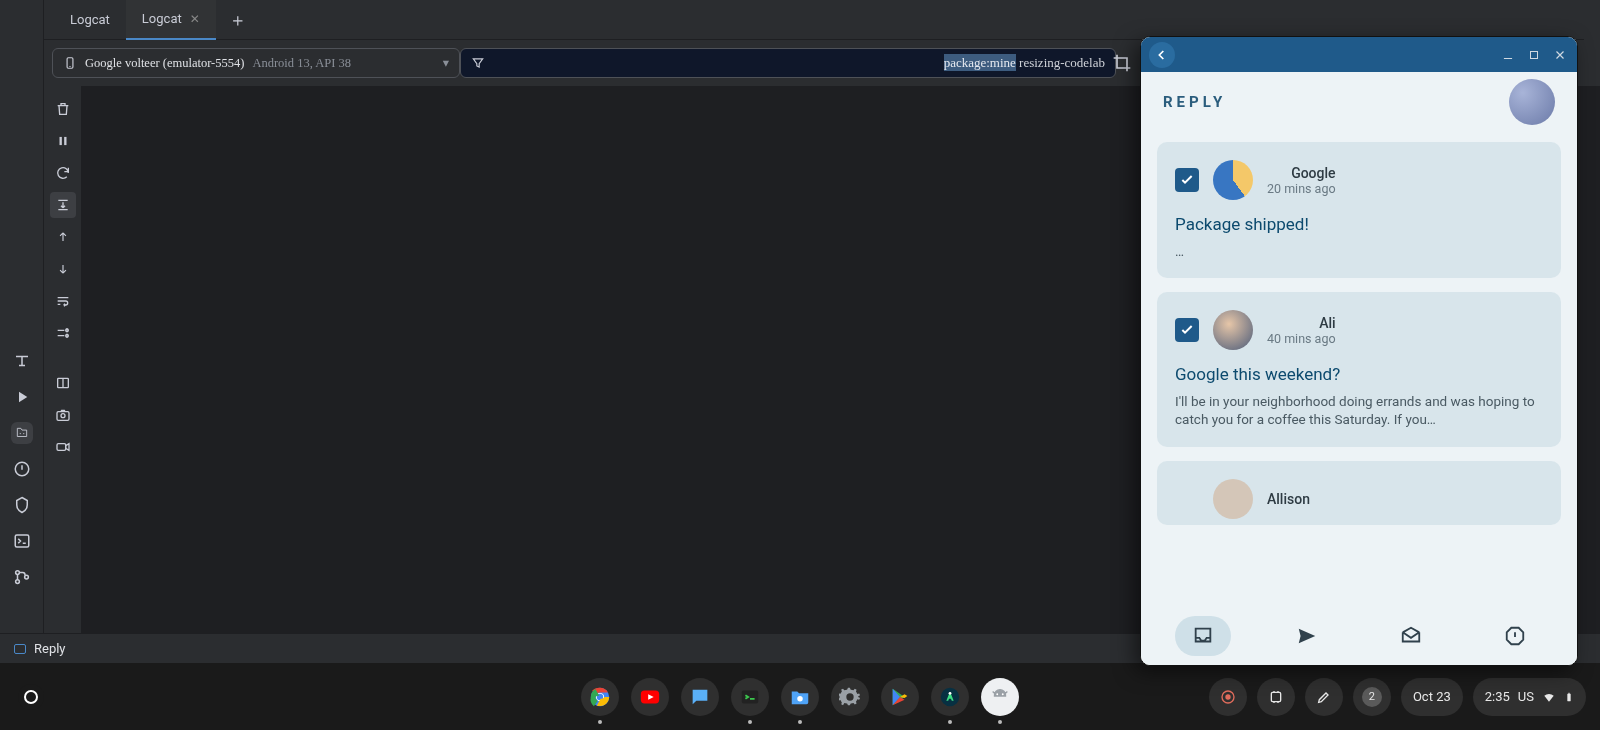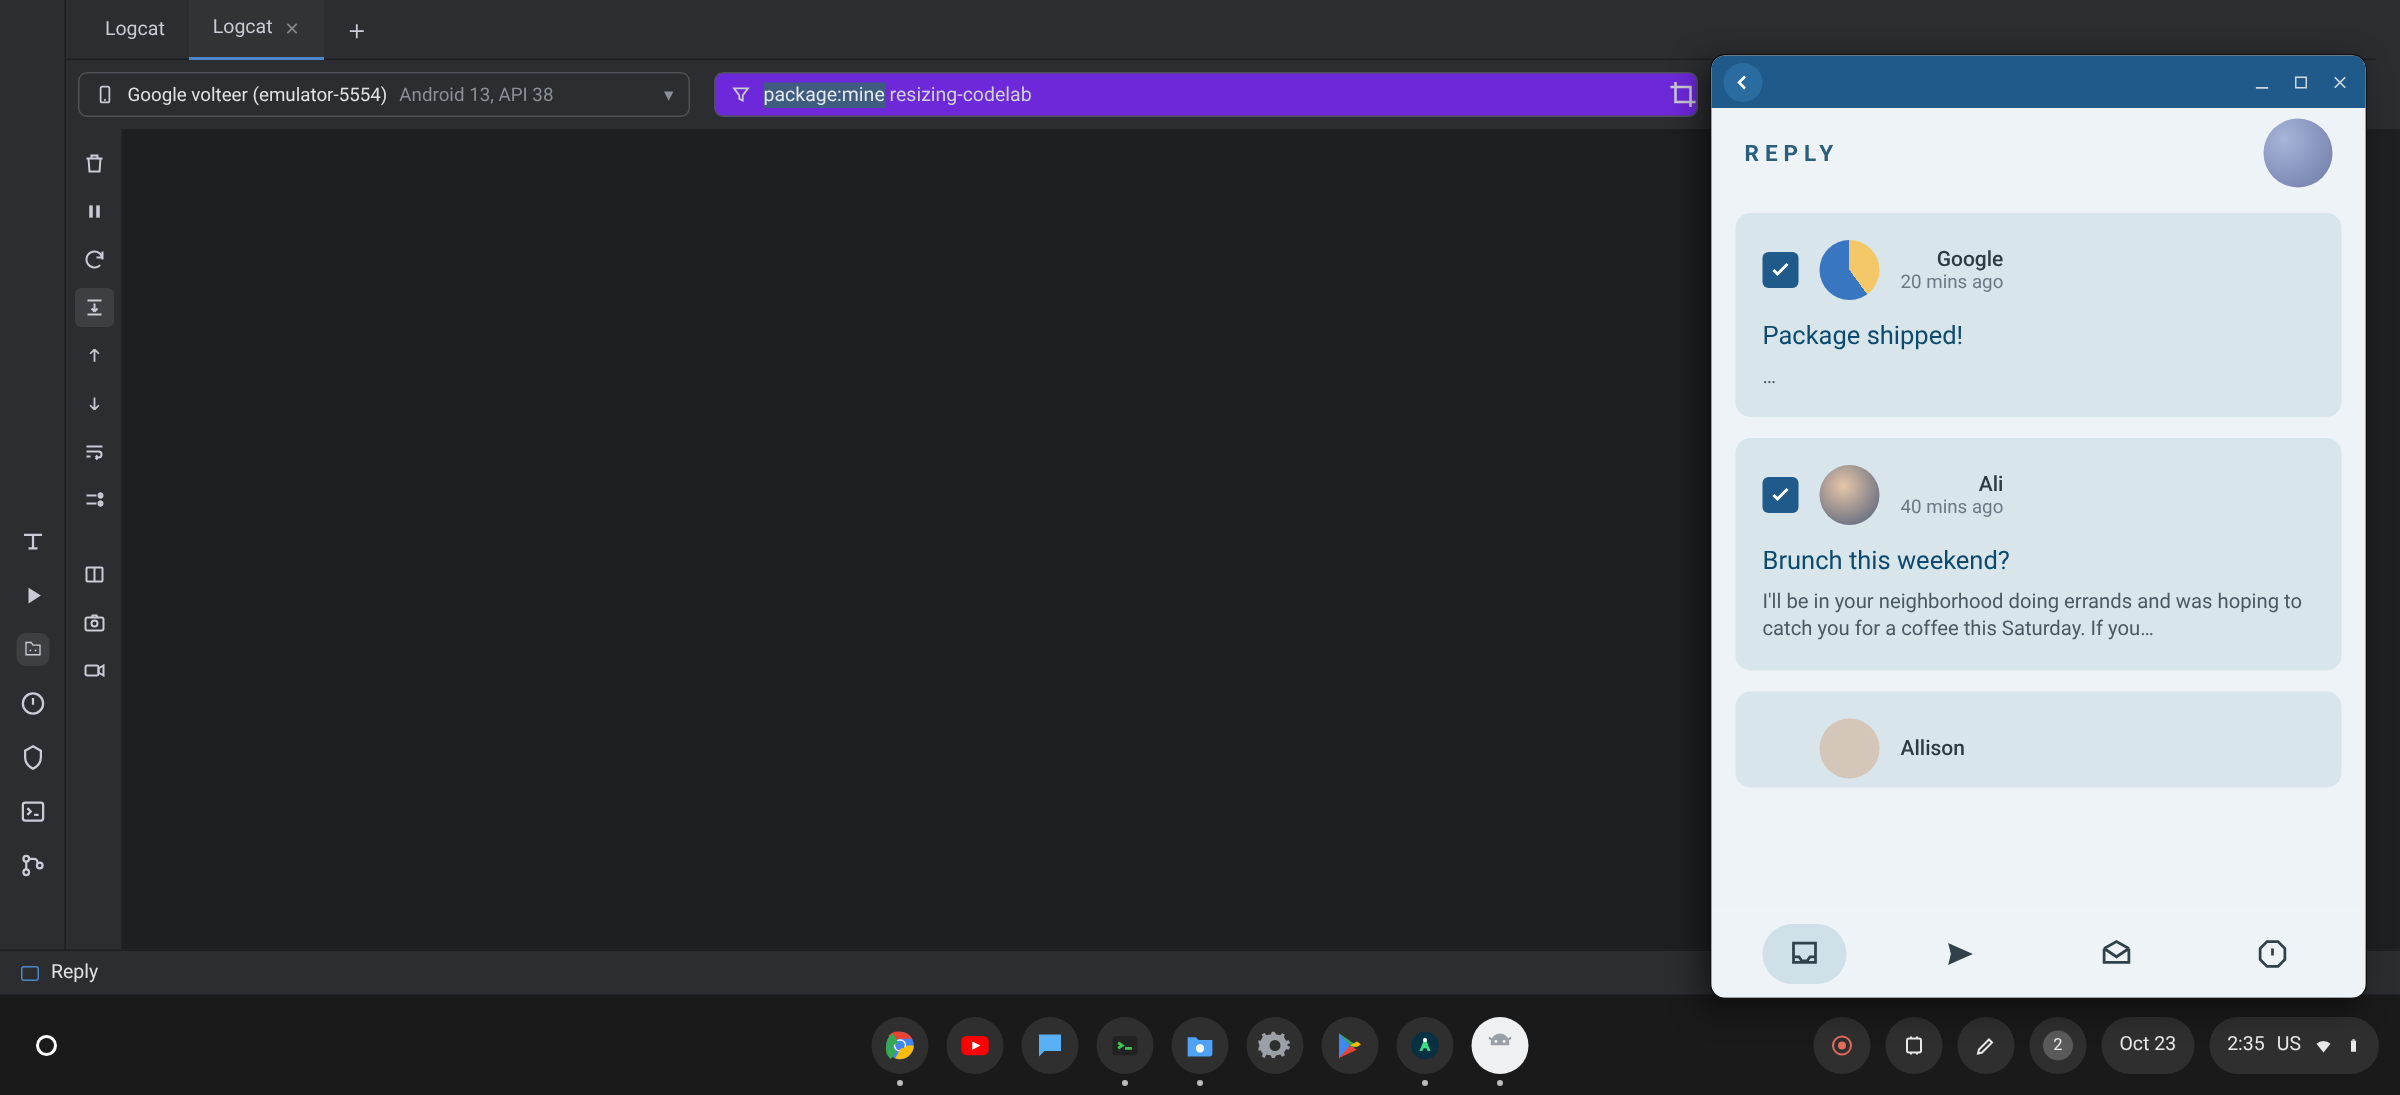--- a/index.html
+++ b/index.html
@@ -22,30 +22,30 @@
     border-bottom: 1px solid #1e1f22;
   }
   .tab { padding: 0 16px; height: 40px; display:flex; align-items:center; gap:8px; font-size: 13px; color: #c9ccd6; }
   .tab.active2 { border-bottom: 2px solid #4a88c7; background:#313335; }
   .tab .close { font-size: 12px; color: #888; }
   .add-tab { margin-left: 8px; color:#c9ccd6; font-size: 18px; width:28px; text-align:center; }
 
   
   .toolbar2 {
     position: absolute; left: 44px; top: 40px; right: 3px; height: 46px;
-    background: #2b2d30; display:flex; align-items:center; padding: 0 8px; gap:16px;
+    background: #2b2d30; display:flex; align-items:center; padding: 0 8px; gap:0;font-family:Liberation Serif, serif;
   }
   .device-select {
     display:flex; align-items:center; gap:8px; background:#2b2d30; border:1px solid #4e5157;
     border-radius:6px; padding: 4px 10px; width: 408px; height:30px; font-size:12.5px;
   }
   .device-select .dim { color:#8a8f98; }
   .filter-box {
-    display:flex; align-items:center; gap:8px; background:#6d28d9; border:1px solid #4e5157;
-    border-radius:6px; padding: 4px 10px; flex:1; height:30px; font-size:13px; max-width: 656px;
+    display:flex; align-items:center; gap:8px; background:#0f172a; border:1px solid #4e5157;
+    border-radius:6px; padding: 4px 10px; flex:1; height:30px; font-size:13px; max-width: 656px; justify-content: space-between;
   }
   .filter-box .hl { background:#3d5c7f; padding:1px 0; color:#e4e8ef; }
   .filter-box .rest { color:#cfd2d8; }
   .crop-icon { margin-left:auto; width:20px; height:20px; color:#c9ccd6; }
 
   
   .mid-strip {
     position: absolute; left: 44px; top: 86px; width: 38px; bottom: 97px;
     background:#2b2d30; border-right:1px solid #1e1f22;
     display:flex; flex-direction:column; align-items:center; padding-top:10px; gap:6px;
@@ -429,21 +429,21 @@
             <svg width="16" height="16" viewBox="0 0 24 24" fill="none" stroke="#fff" stroke-width="3">
               <path d="M5 12l4 4 10-10"></path>
             </svg>
           </div>
         <div class="pfp pfp2"></div>
         <div>
           <div class="sender">Ali</div>
           <div class="time">40 mins ago</div>
         </div>
       </div>
-      <div class="subject">Brunch this weekend?</div>
+      <div class="subject">Google this weekend?</div>
       <div class="preview">I'll be in your neighborhood doing errands and was hoping to catch you for a coffee this Saturday. If you…</div>
     </div>
     <div class="card peek">
       <div class="row1" style="margin-bottom:0">
         <div style="width:24px"></div>
         <div class="pfp" style="background:#d4c6b8"></div>
         <div>
           <div class="sender">Allison</div>
         </div>
       </div>

